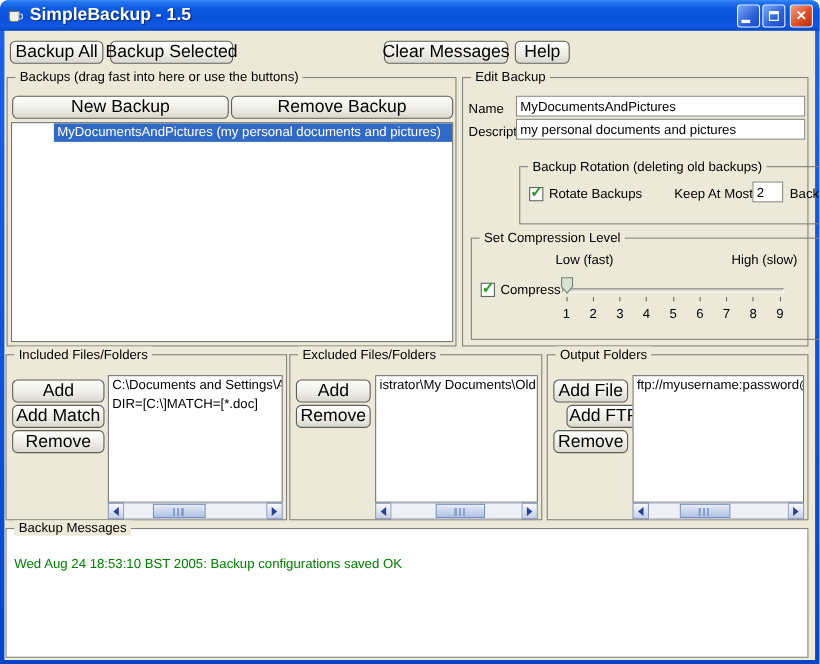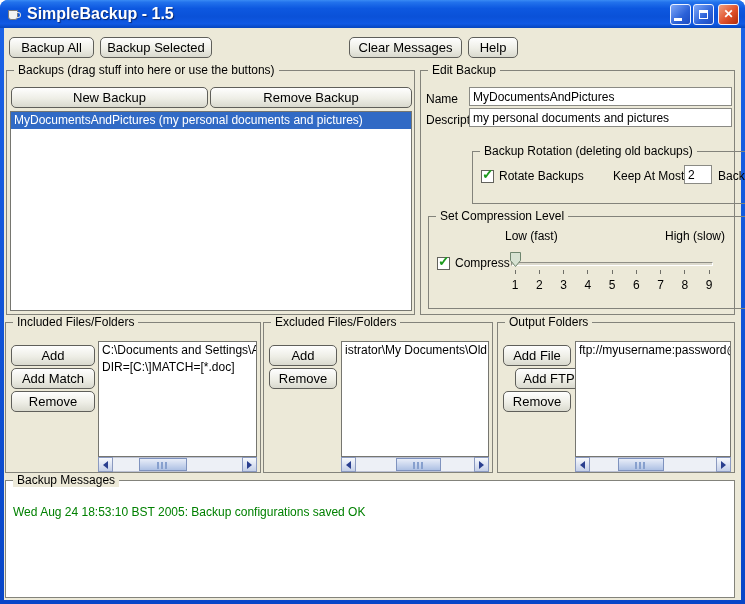--- a/index.html
+++ b/index.html
@@ -27,21 +27,21 @@
   .app-icon::before { content:""; position:absolute; left:2px; top:3px; width:8px; height:8px;
                       background:#f2f2f2; border:1px solid #7a7a7a; border-radius:0 0 3px 3px; }
   .app-icon::after  { content:""; position:absolute; left:11px; top:5px; width:3px; height:4px;
                       border:1px solid #e0e0e0; border-left:none; border-radius:0 3px 3px 0; }
 
   .content { position:absolute; top:28px; left:4px; right:4px; bottom:4px; background:#ECE9D8; }
   .content * { position:absolute; }
 
   .btn { display:flex; align-items:center; justify-content:center; height:21px;
          background:linear-gradient(180deg,#FEFEFE 0%,#EEEEE6 55%,#D9D9CE 100%);
-         border:1px solid #5f5f5a; border-radius:5px; font-size:13px; white-space:nowrap; }
+         border:1px solid #5f5f5a; border-radius:5px; font-size:16px; white-space:nowrap; }
 
   .group { border:1px solid #83837b; }
   .group-title { top:-8px; left:7px; background:#ECE9D8; padding:0 4px; font-size:12px; white-space:nowrap; }
   .white-inside { background:#ffffff; }
 
   .listbox { background:#fff; border:1px solid #767670; overflow:hidden; }
   .list-item { position:static; display:block; height:17px; line-height:17px; padding:0 3px;
                white-space:nowrap; overflow:hidden; }
   .list-item.selected { color:#fff; }
 
@@ -96,24 +96,24 @@
   </div>
 
   <div class="content">
 
     <div class="btn" style="left:5px;top:9px;width:85px;">Backup All</div>
     <div class="btn" style="left:96px;top:9px;width:112px;">Backup Selected</div>
     <div class="btn" style="left:345px;top:9px;width:113px;">Clear Messages</div>
     <div class="btn" style="left:464px;top:9px;width:50px;">Help</div>
 
     <div class="group" style="left:2px;top:42px;width:409px;height:245px;">
-      <div class="group-title">Backups (drag stuff into here or use the buttons)</div>
+      <div class="group-title">Backups (drag fast into here or use the buttons)</div>
       <div class="btn" style="left:4px;top:16px;width:197px;">New Backup</div>
       <div class="btn" style="left:203px;top:16px;width:202px;">Remove Backup</div>
-      <div class="listbox" style="left:3px;top:40px;width:402px;height:200px;">
+      <div class="listbox" style="left:3px;top:40px;width:402px;height:200px;padding-left:38px;">
         <div class="list-item selected" style="background-color: rgb(49, 106, 197);">MyDocumentsAndPictures (my personal documents and pictures)</div>
       </div>
     </div>
 
     <div class="group" style="left:416px;top:42px;width:315px;height:245px;">
       <div class="group-title">Edit Backup</div>
 
       <span class="lbl" style="left:5px;top:21px;">Name</span>
       <input class="tfield" style="left: 48px; top: 16px; width: 263px;" value="MyDocumentsAndPictures">
 

